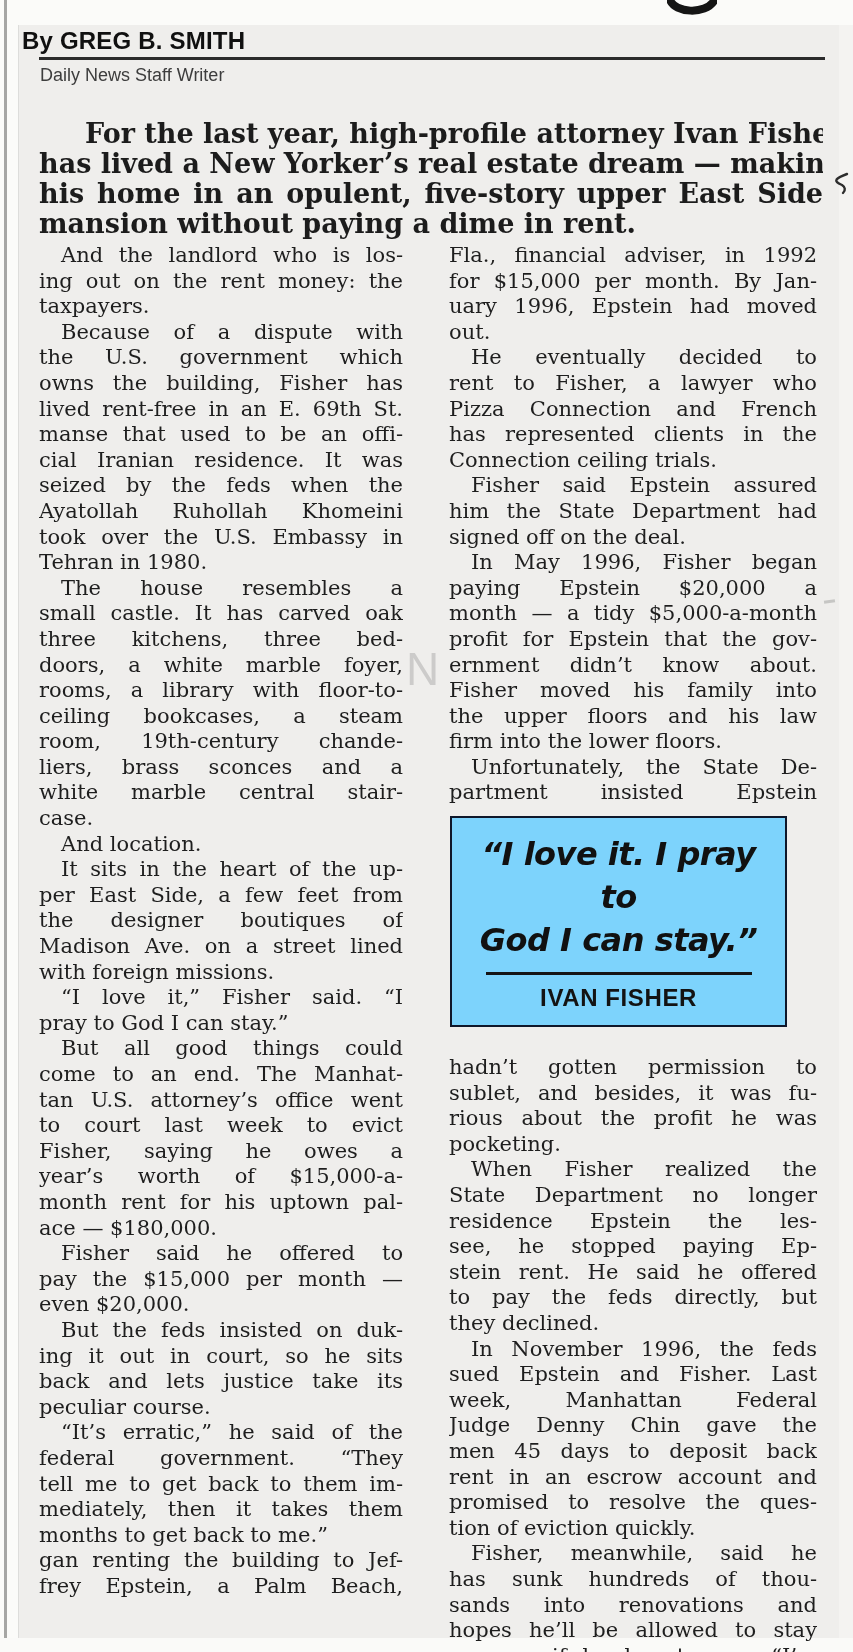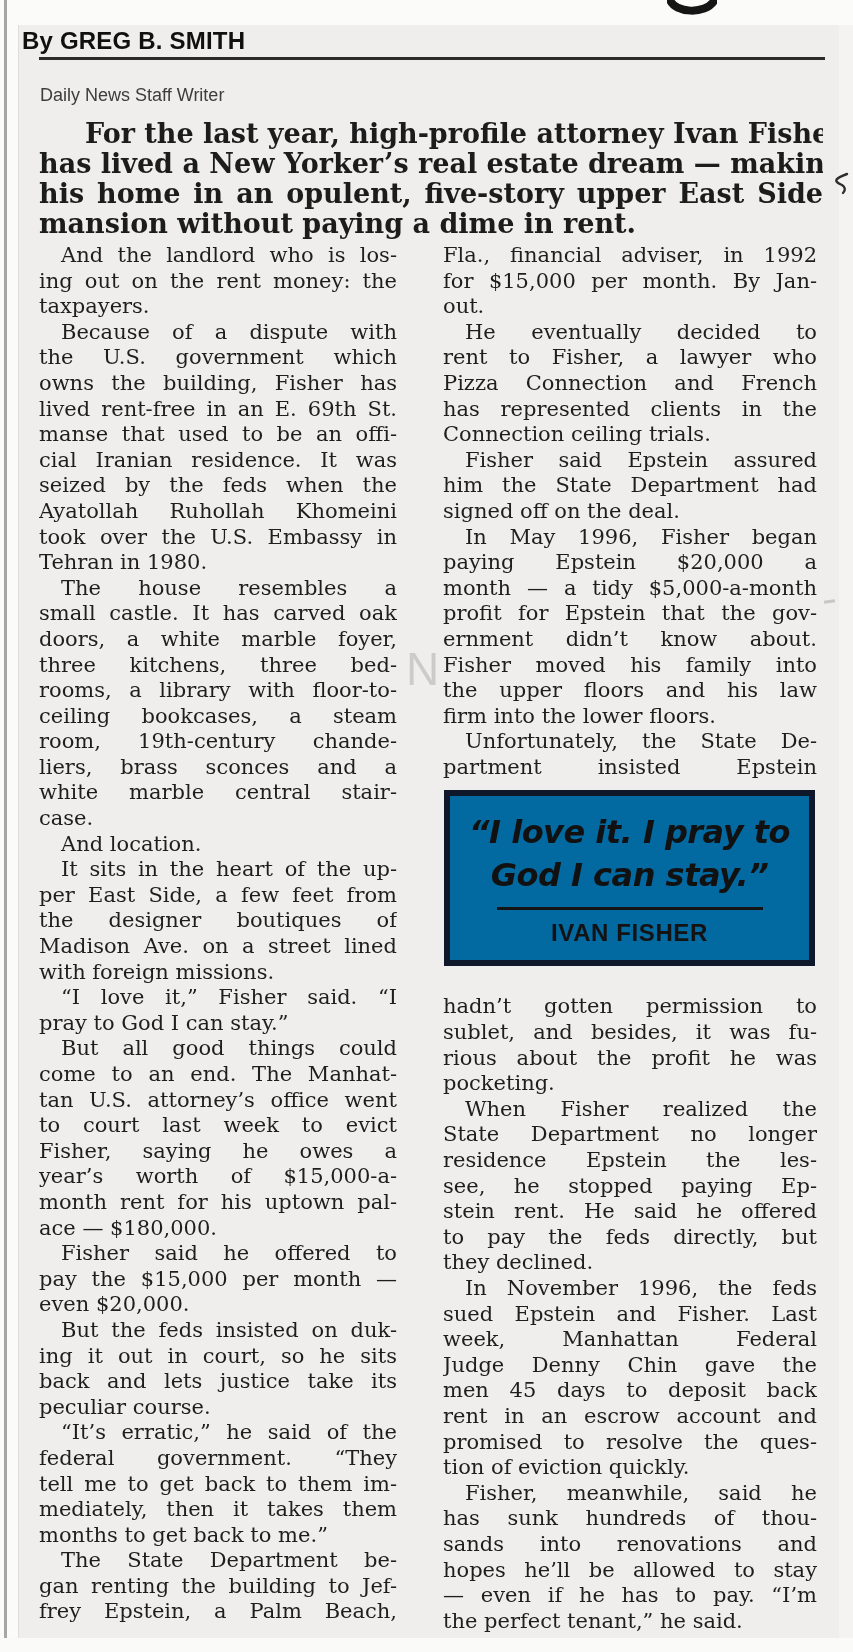--- a/index.html
+++ b/index.html
@@ -17,42 +17,42 @@
   .bottom-band { position:absolute; left:0; top:1638px; width:853px; height:14px; background:#fafaf8; }
 
   
   .headline-frag { position:absolute; left:667px; top:0; width:50px; height:15px; }
 
   
   .byline { position:absolute; left:22px; top:27px; width:786px; color:#101010;
     font-family:"Liberation Sans", sans-serif; font-weight:bold; font-size:24px; line-height:28px; letter-spacing:.2px; }
   .byline-rule { position:absolute; left:39px; top:57px; width:786px; height:3px; background:#2b2b2b; }
   .staff { position:absolute; left:40px; top:64px; width:400px; color:#3d3d3d;
-    font-family:"Liberation Sans", sans-serif; font-size:18px; line-height:22px;margin-top:20px; }
+    font-family:"Liberation Sans", sans-serif; font-size:18px; line-height:22px; }
 
   
   .lede { position:absolute; left:39px; top:119px; width:784px; color:#1c1c1c;
     font-size:27px; font-weight:600; }
   .lede .tline { height:30px; line-height:30px; }
   .lede .indent { text-indent:46px; }
 
   
   .columns { position:absolute; left:39px; top:243px; width:778px; display:flex; gap:46px; color:#1e1e1e; font-size:21px; }
   .col-left  { width:370px; }
   .col-right { width:374px; }
   .col .tline { height:25.6px; line-height:25.6px; }
 
   .tline { text-align:justify; text-align-last:justify; white-space:nowrap; overflow:hidden; }
   .tline.lastline { text-align:center; text-align-last:left; white-space:normal; }
   .col .indent { text-indent:22px; }
   .para { margin:0; }
 
   
-  .quote-box { box-sizing:border-box; margin:10px 2px 28px 1px; width:371px;
-    border:6px solid #0f172a; background:#0369a1; text-align:center; padding:15px 8px 13px 8px; }
+  .quote-box { box-sizing:border-box; margin:10px 2px 28px 1px; width:337px;
+    border:2px solid #0f172a; background:#7dd3fc; text-align:center; padding:15px 8px 13px 8px; }
   .quote-line { font-family:"DejaVu Sans", sans-serif; font-weight:bold; font-style:italic;
     font-size:32px; line-height:43px; color:#111; letter-spacing:-0.5px; }
   .quote-rule { width:266px; height:3px; background:#151515; margin:10px auto 9px auto; }
   .quote-attr { font-family:"Liberation Sans", sans-serif; font-weight:bold; font-size:24px;
     color:#131313; letter-spacing:.6px; }
 
   
   .margin-mark { position:absolute; left:829px; top:172px; width:22px; height:28px; }
   .watermark-n { position:absolute; left:406px; top:642px; font-family:"Liberation Sans", sans-serif;
     font-size:46px; color:rgba(130,130,130,.32); font-weight:400; }
@@ -102,22 +102,22 @@
           <div class="tline">manse that used to be an offi-</div>
           <div class="tline">cial Iranian residence. It was</div>
           <div class="tline">seized by the feds when the</div>
           <div class="tline">Ayatollah Ruhollah Khomeini</div>
           <div class="tline">took over the U.S. Embassy in</div>
           <div class="tline lastline">Tehran in 1980.</div>
         </div>
         <div class="para">
           <div class="tline indent">The house resembles a</div>
           <div class="tline">small castle. It has carved oak</div>
+          <div class="tline">three kitchens, three bed-</div>
           <div class="tline">doors, a white marble foyer,</div>
-          <div class="tline">three kitchens, three bed-</div>
           <div class="tline">rooms, a library with floor-to-</div>
           <div class="tline">ceiling bookcases, a steam</div>
           <div class="tline">room, 19th-century chande-</div>
           <div class="tline">liers, brass sconces and a</div>
           <div class="tline">white marble central stair-</div>
           <div class="tline lastline">case.</div>
         </div>
         <div class="para">
           <div class="tline lastline indent">And location.</div>
         </div>
@@ -154,30 +154,30 @@
           <div class="tline lastline">peculiar course.</div>
         </div>
         <div class="para">
           <div class="tline indent">“It’s erratic,” he said of the</div>
           <div class="tline">federal government. “They</div>
           <div class="tline">tell me to get back to them im-</div>
           <div class="tline">mediately, then it takes them</div>
           <div class="tline lastline">months to get back to me.”</div>
         </div>
         <div class="para">
-          <div class="tline indent">The State Department be-</div>
           <div class="tline">gan renting the building to Jef-</div>
           <div class="tline">frey Epstein, a Palm Beach,</div>
         </div>
       </div>
     <div class="col col-right">
       <div>
           <div class="para">
             <div class="tline">Fla., financial adviser, in 1992</div>
             <div class="tline">for $15,000 per month. By Jan-</div>
+            <div class="tline">uary 1996, Epstein had moved</div>
             <div class="tline lastline">out.</div>
           </div>
           <div class="para">
             <div class="tline indent">He eventually decided to</div>
             <div class="tline">rent to Fisher, a lawyer who</div>
             <div class="tline">Pizza Connection and French</div>
             <div class="tline">has represented clients in the</div>
             <div class="tline lastline">Connection ceiling trials.</div>
           </div>
           <div class="para">

